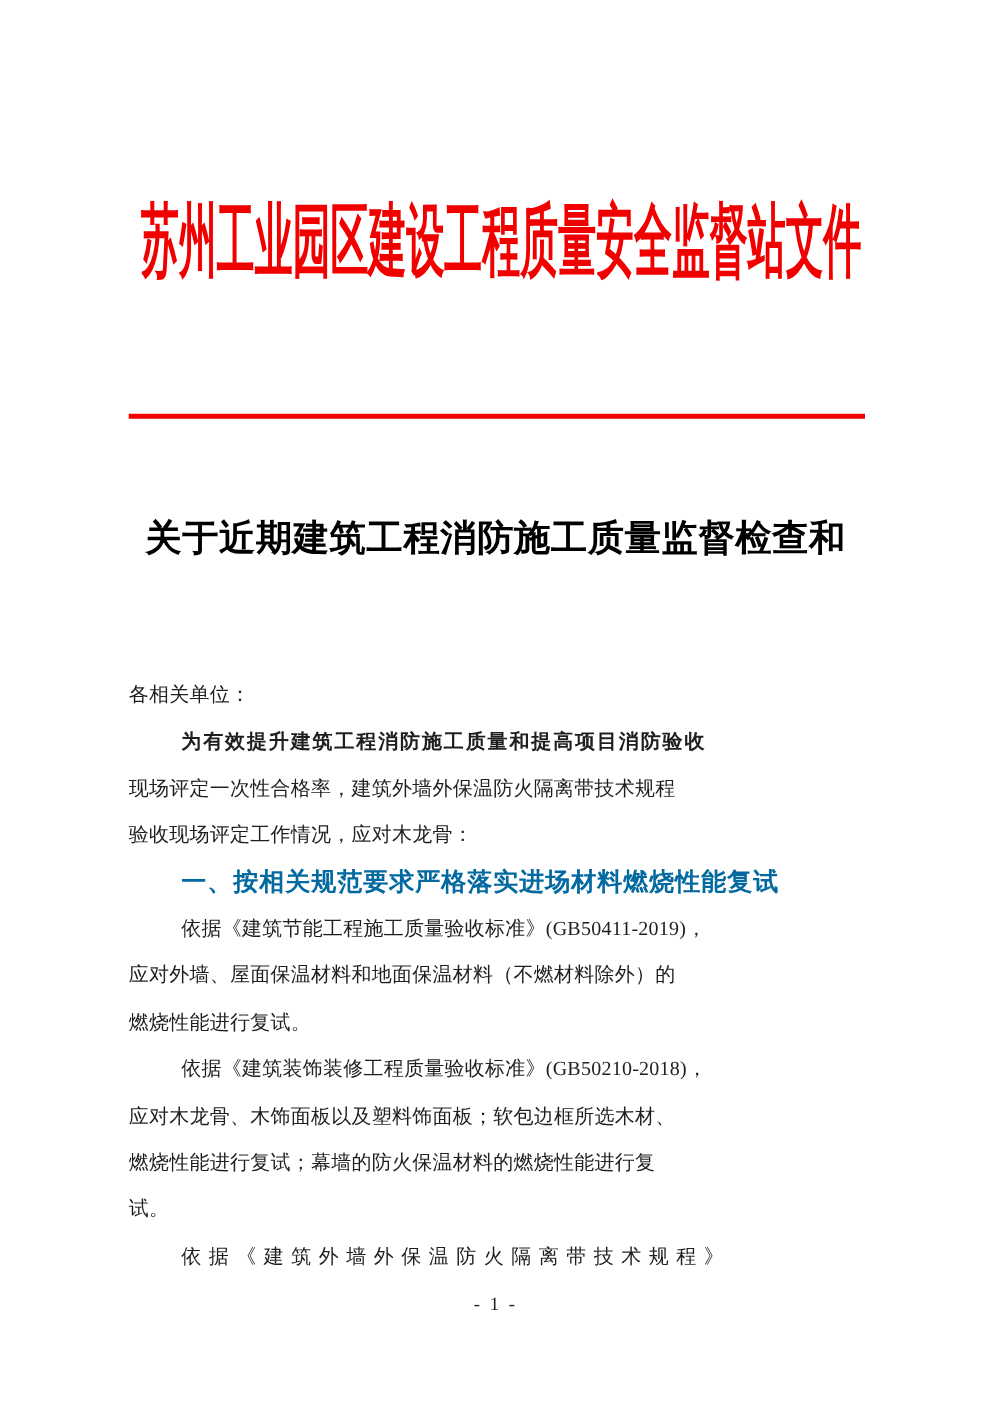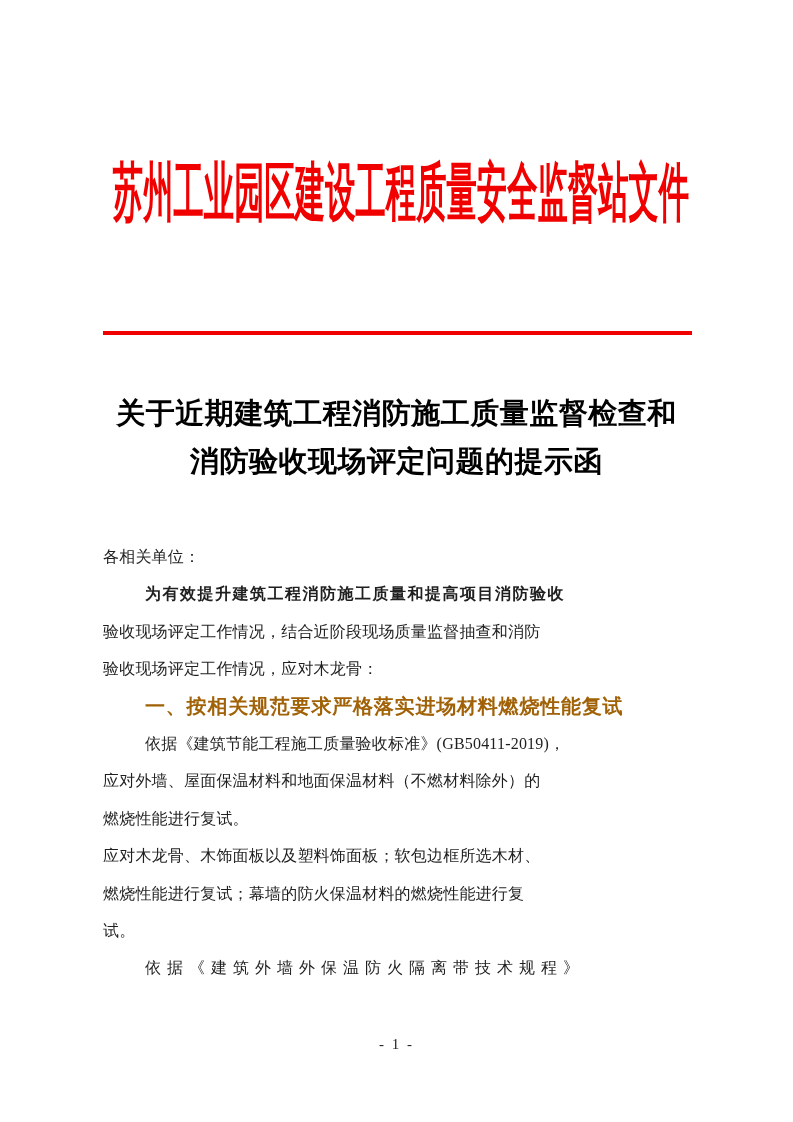--- a/index.html
+++ b/index.html
@@ -47,21 +47,21 @@
     top: 331px;
     left: 103px;
     width: 589px;
     height: 4px;
     background: #f10000;
   }
 
   
   .doc-title {
     position: absolute;
-    top: 389px;
+    top: 407px;
     left: 0;
     width: 100%;
     text-align: center;
     font-weight: bold;
     color: #000000;
     font-size: 29px;
     line-height: 48px;
     letter-spacing: 0.5px;
   }
 
@@ -80,21 +80,21 @@
     letter-spacing: 0.2px;
     color: #1f1f1f;
   }
   .line.indent { padding-left: 42px; }
   .line.sp1 { letter-spacing: 1.5px; font-weight: bold; }
   .line.heading {
     font-family: "Liberation Sans", "DejaVu Sans", sans-serif;
     font-weight: bold;
     font-size: 20px;
     letter-spacing: 0.8px;
-    color: #a16207;
+    color: #0369a1;
   }
   .line.wide { letter-spacing: 6px; }
 
   
   .page-number {
     position: absolute;
     top: 1034px;
     left: 0;
     width: 100%;
     text-align: center;
@@ -110,32 +110,32 @@
 <div class="page">
 
   <div class="letterhead">
     <div class="letterhead-inner">苏州工业园区建设工程质量安全监督站文件</div>
   </div>
 
   <div class="red-divider"></div>
 
   <div class="doc-title">
     <div>关于近期建筑工程消防施工质量监督检查和</div>
-    <div>消防验收现场评定问题的提示函</div>
   </div>
 
   <div class="body-block">
     <div class="line">各相关单位：</div>
     <div class="line indent sp1">为有效提升建筑工程消防施工质量和提高项目消防验收</div>
-    <div class="line">验收现场评定工作情况，结合近阶段现场质量监督抽查和消防</div>
+    <div class="line">现场评定一次性合格率，建筑外墙外保温防火隔离带技术规程</div>
     <div class="line">验收现场评定工作情况，应对木龙骨：</div>
     <div class="line indent heading">一、按相关规范要求严格落实进场材料燃烧性能复试</div>
     <div class="line indent">依据《建筑节能工程施工质量验收标准》(GB50411-2019)，</div>
     <div class="line">应对外墙、屋面保温材料和地面保温材料（不燃材料除外）的</div>
     <div class="line">燃烧性能进行复试。</div>
+    <div class="line indent">依据《建筑装饰装修工程质量验收标准》(GB50210-2018)，</div>
     <div class="line">应对木龙骨、木饰面板以及塑料饰面板；软包边框所选木材、</div>
     <div class="line">燃烧性能进行复试；幕墙的防火保温材料的燃烧性能进行复</div>
     <div class="line">试。</div>
     <div class="line indent wide">依据《建筑外墙外保温防火隔离带技术规程》</div>
   </div>
 
   <div class="page-number">- 1 -</div>
 
 </div>
 

